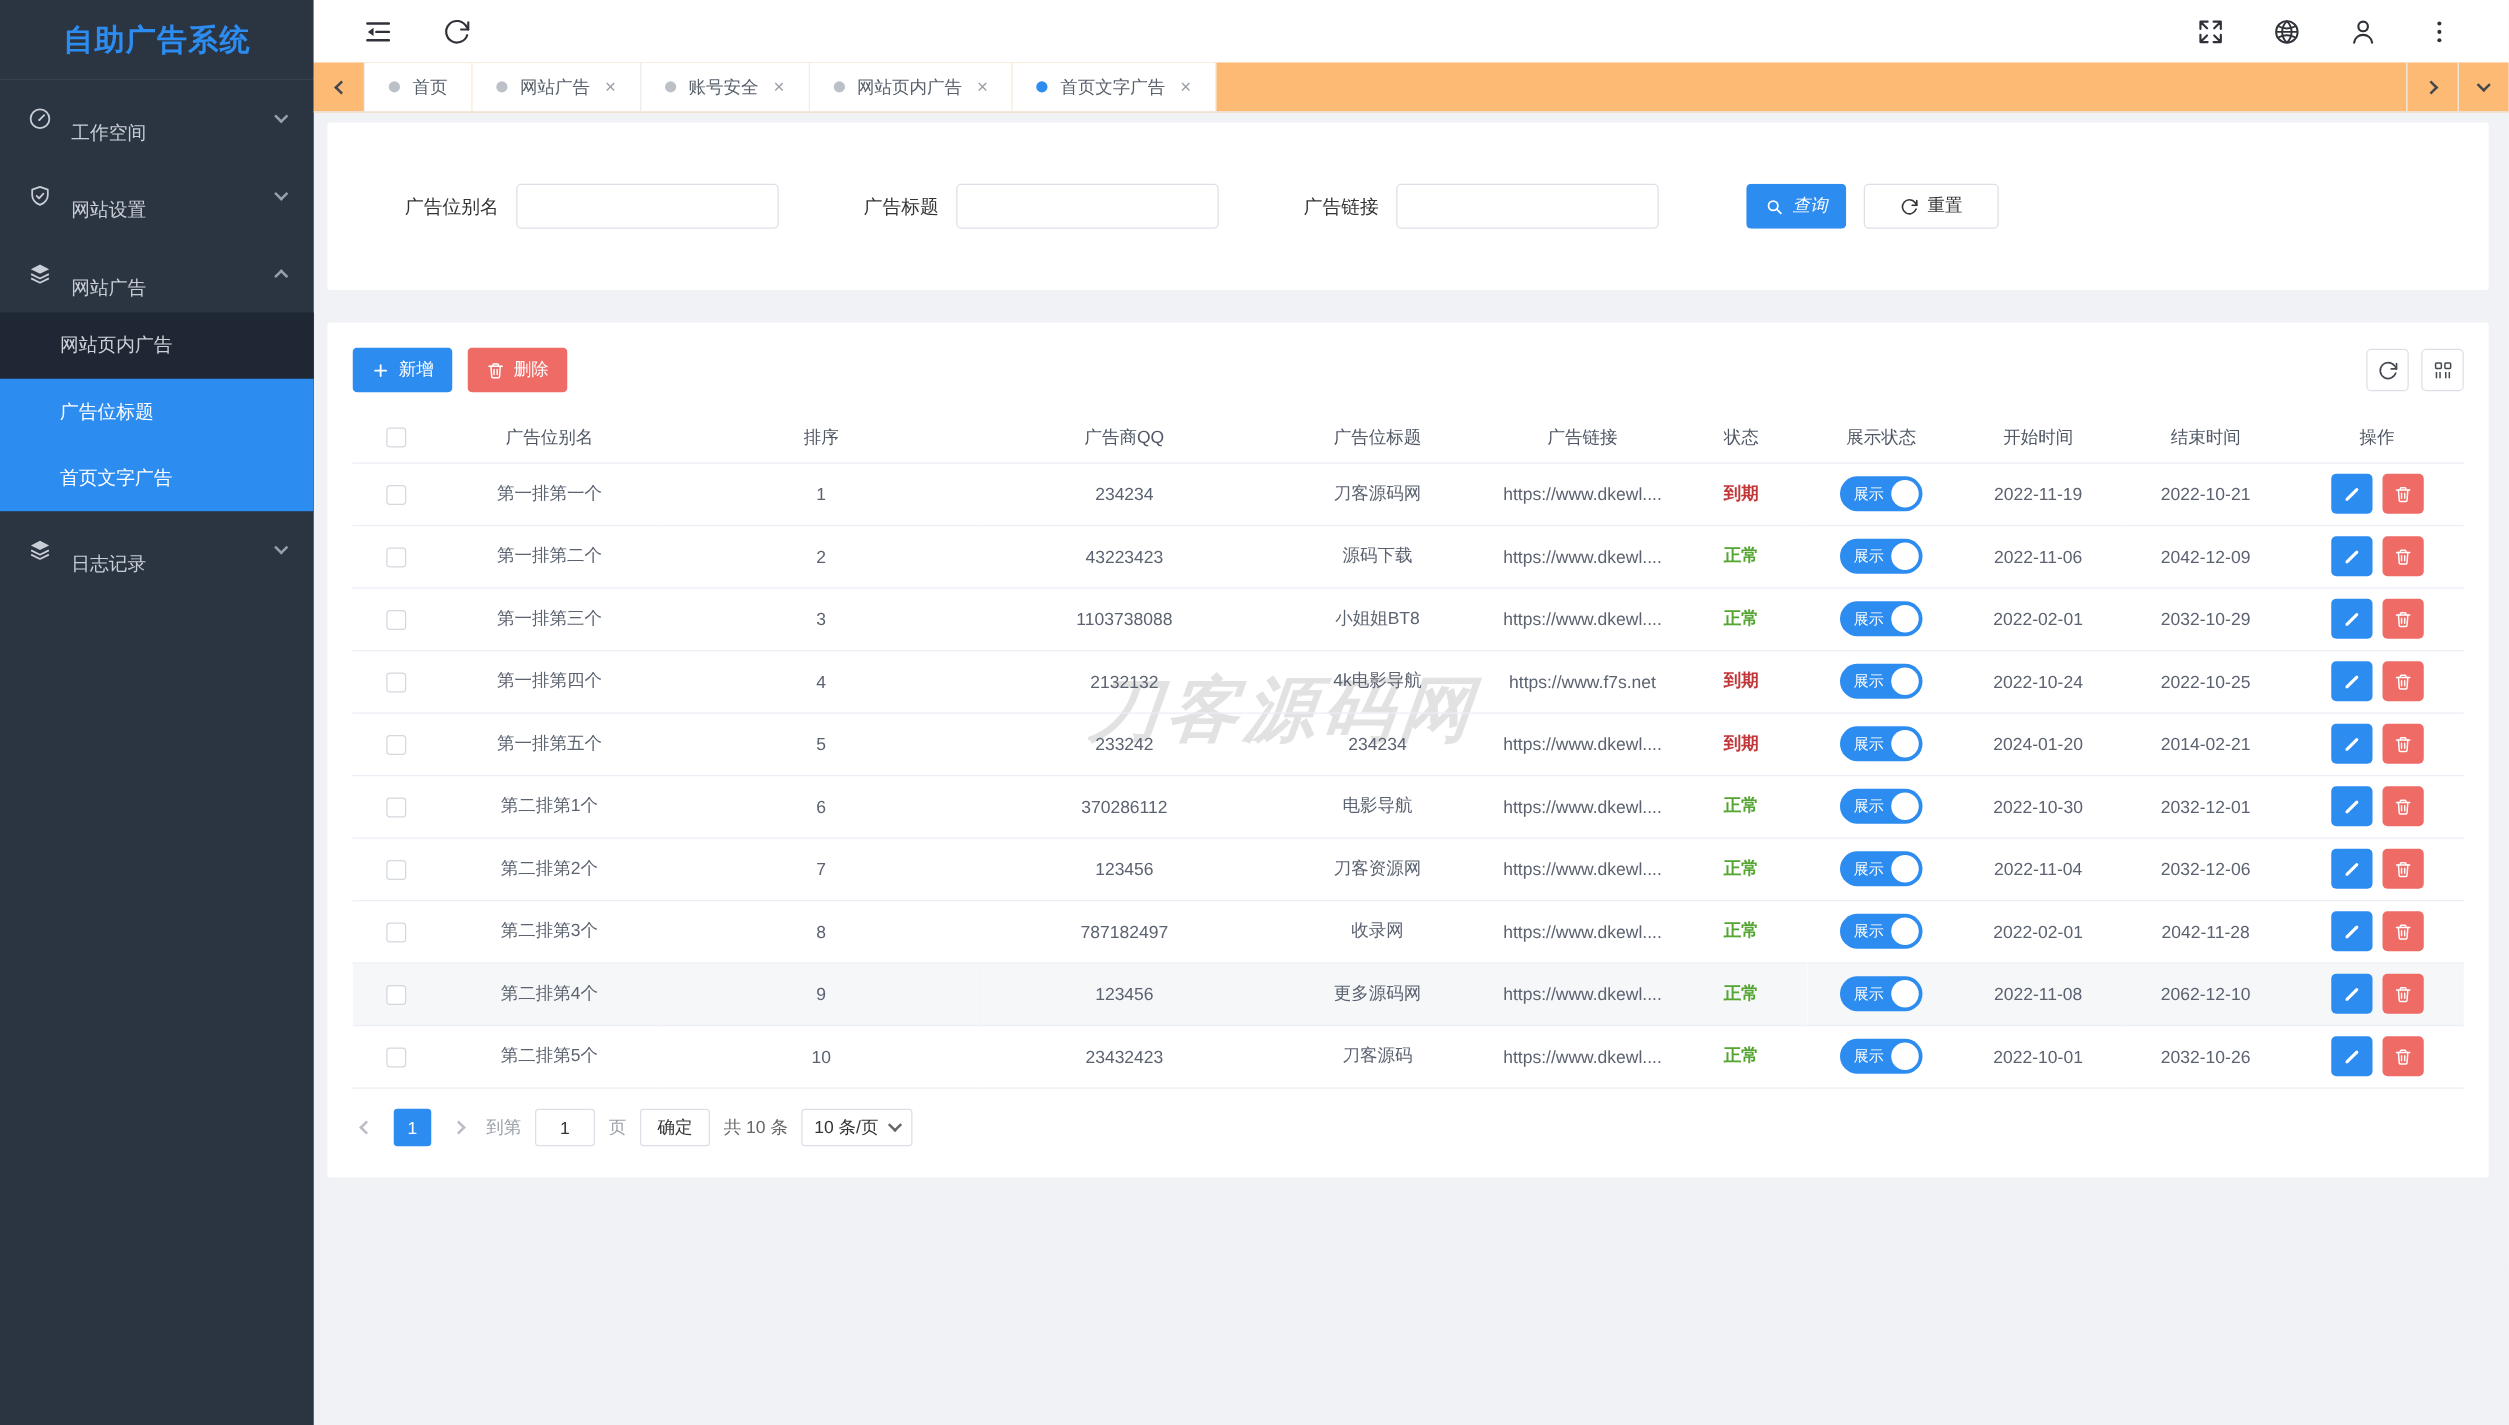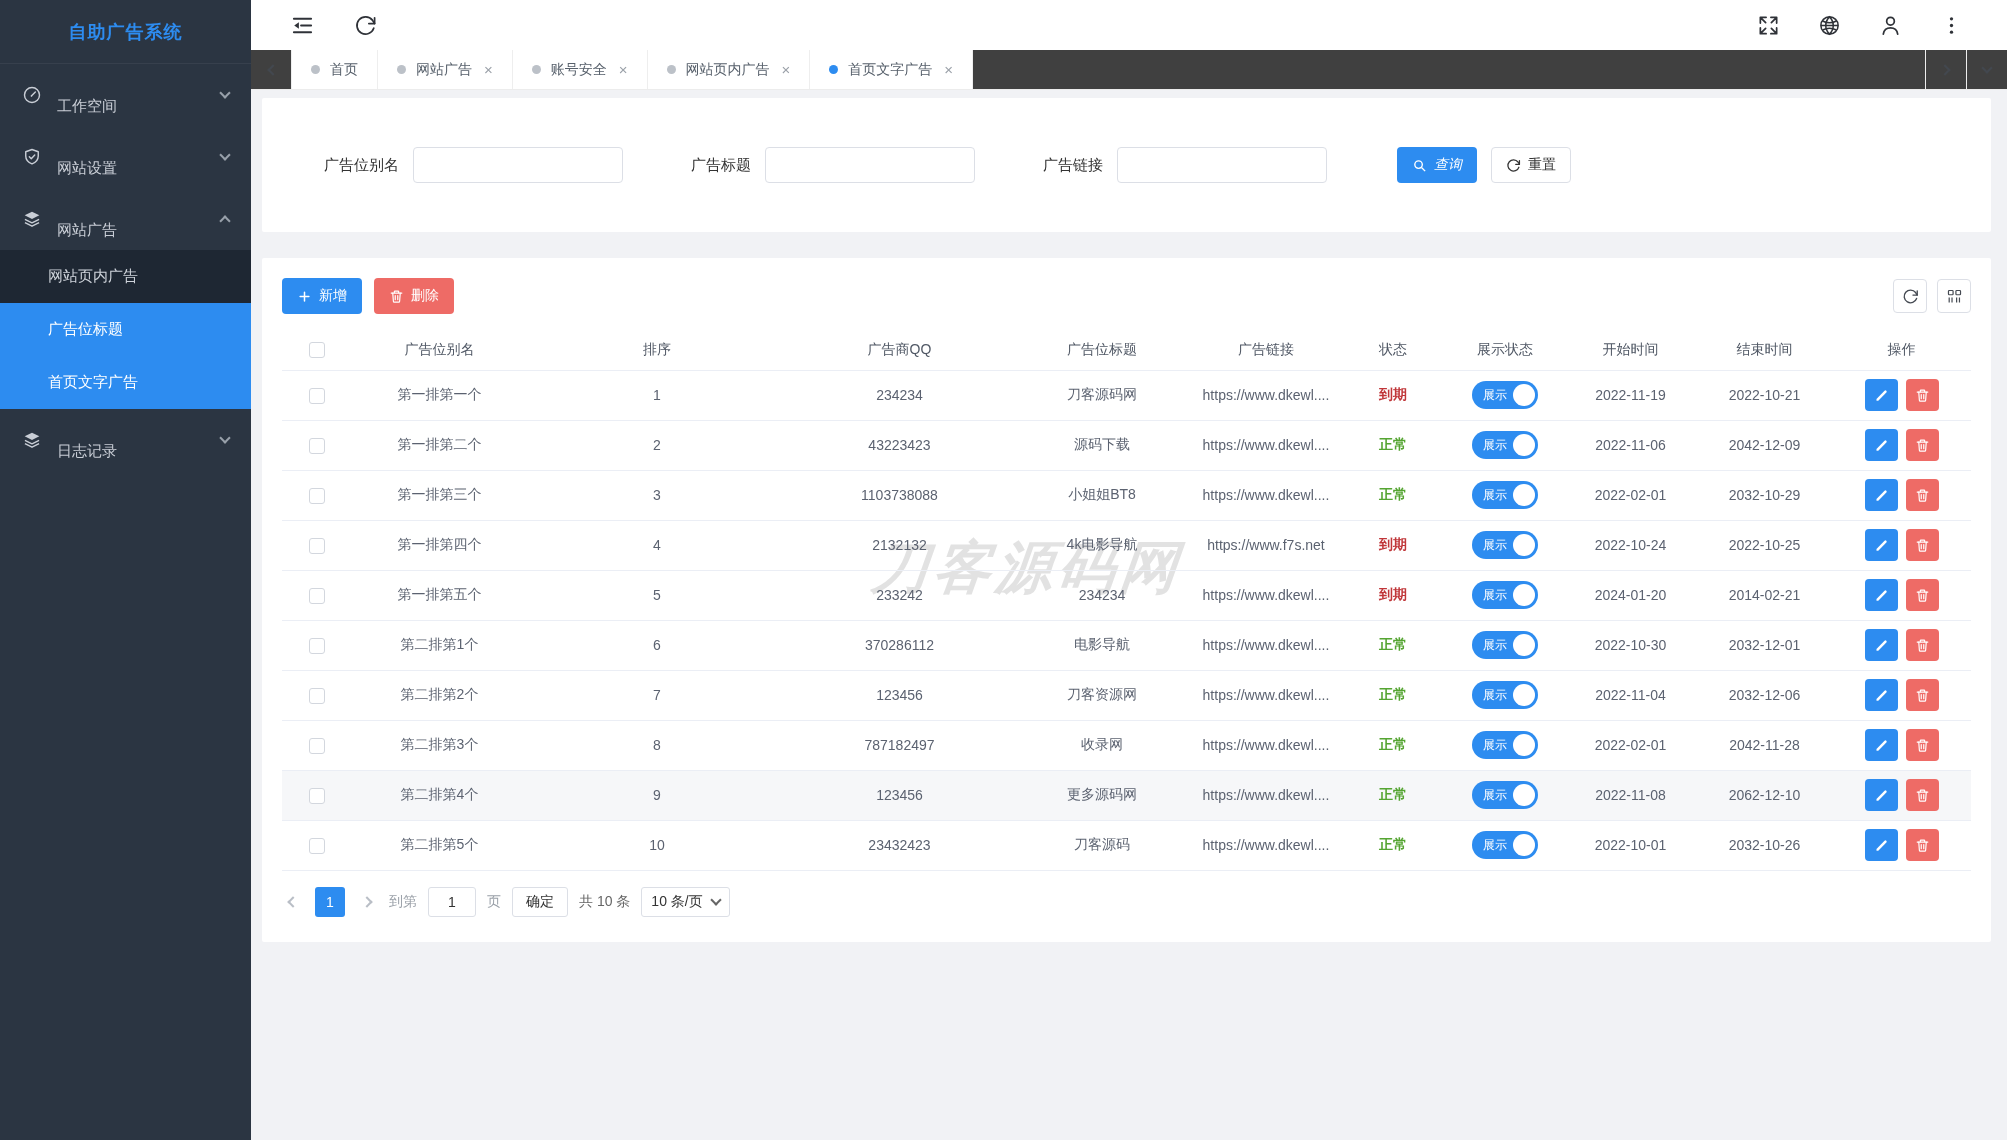--- a/index.html
+++ b/index.html
@@ -4,42 +4,42 @@
 <style>
   *{margin:0;padding:0;box-sizing:border-box;}
   html,body{width:2007px;height:1140px;overflow:hidden;background:#f1f2f5;
     font-family:"Liberation Sans","DejaVu Sans",sans-serif;}
   :root{--accent:#2d8cf0;--danger:#ee6b66;--expired:#c03639;--normal:#55a532;}
   .app{display:flex;width:100%;height:100%;}
 
   
   .sidebar{width:251px;background:#2b3542;flex-shrink:0;display:flex;flex-direction:column;}
   .logo{height:64px;display:flex;align-items:center;justify-content:center;color:var(--accent);
-    font-size:18px;font-weight:bold;letter-spacing:1px;border-bottom:1px solid rgba(255,255,255,.06);}
+    font-size:24px;font-weight:bold;letter-spacing:1px;border-bottom:1px solid rgba(255,255,255,.06);}
   .menu-item{height:62px;display:flex;align-items:center;padding:0 22px;color:#c9ced6;font-size:15px;cursor:pointer;}
   .mi-icon{width:20px;height:20px;margin-right:15px;color:#c9ced6;flex-shrink:0;}
   .mi-icon svg{width:20px;height:20px;display:block;}
   .mi-label{flex:1;margin-top:23px;}
   .chev{width:8px;height:8px;border-right:2px solid #98a0aa;border-bottom:2px solid #98a0aa;display:inline-block;}
   .chev.down{transform:rotate(45deg);margin-top:-4px;}
   .chev.up{transform:rotate(-135deg);margin-top:4px;}
   .submenu{background:#1e2733;}
   .sub-item{height:53px;display:flex;align-items:center;padding-left:48px;color:#ced3da;font-size:15px;cursor:pointer;}
   .sub-item.active{background:var(--accent);color:#fff;}
 
   
   .main{flex:1;display:flex;flex-direction:column;min-width:0;}
   .topbar{height:50px;background:#fff;display:flex;align-items:center;padding:0 44px 0 40px;}
   .tb-icon{width:23px;height:23px;color:#2f3238;cursor:pointer;}
   .tb-icon svg{width:100%;height:100%;display:block;}
   .tb-left{display:flex;align-items:center;gap:40px;}
   .tb-spacer{flex:1;}
   .tb-right{display:flex;align-items:center;gap:38px;}
 
-  .tabbar{height:40px;background:#404040;border-bottom:1px solid #ececec;display:flex;align-items:stretch;}
+  .tabbar{height:40px;background:#fdba74;border-bottom:1px solid #ececec;display:flex;align-items:stretch;}
   .tab-nav{width:41px;display:flex;align-items:center;justify-content:center;cursor:pointer;}
   .tab-nav.left{border-right:1px solid #eee;}
   .tab-nav.right{border-left:1px solid #eee;}
   .nav-chev{width:8px;height:8px;border-right:2px solid #43484f;border-bottom:2px solid #43484f;display:inline-block;}
   .nav-chev.left{transform:rotate(135deg);margin-left:3px;}
   .nav-chev.right{transform:rotate(-45deg);margin-right:3px;}
   .nav-chev.down{transform:rotate(45deg);margin-top:-3px;}
   .tab{display:flex;align-items:center;padding:0 19px;border-right:1px solid #eee;font-size:14px;color:#57606b;gap:10px;cursor:pointer;background:#fff;}
   .tab .dot{width:9px;height:9px;border-radius:50%;background:#bcc1c8;flex-shrink:0;}
   .tab.active .dot{background:var(--accent);}
@@ -50,21 +50,21 @@
   .content{flex:1;padding:8px 16px 0 11px;overflow:hidden;position:relative;}
   .panel{background:#fff;border-radius:2px;}
   .search-panel{height:134px;display:flex;align-items:center;padding:0 62px;}
   .sf-group{display:flex;align-items:center;margin-right:68px;}
   .sf-label{font-size:15px;color:#333;margin-right:14px;white-space:nowrap;}
   .sf-input{width:210px;height:36px;border:1px solid #dcdfe6;border-radius:4px;background:#fff;font-size:14px;padding:0 10px;color:#333;outline:none;}
   .btn{display:inline-flex;align-items:center;justify-content:center;gap:7px;border-radius:4px;font-size:14px;cursor:pointer;border:1px solid transparent;height:36px;white-space:nowrap;}
   .btn svg{width:15px;height:15px;}
   .btn-primary{background:var(--accent);color:#fff;padding:0 14px;}
   .btn-danger{background:var(--danger);color:#fff;padding:0 14px;}
-  .btn-plain{background:#fff;border-color:#dcdfe6;color:#333;padding:0 14px;margin-left:14px;}
+  .btn-plain{background:#fff;border-color:#dcdfe6;color:#333;padding:0 28px;margin-left:14px;}
   .btn-query{margin-left:2px;font-style:italic;}
 
   .table-panel{margin-top:26px;height:684px;padding:20px;position:relative;}
   .tp-toolbar{display:flex;align-items:center;margin-bottom:16px;position:relative;z-index:2;}
   .tp-toolbar .btn + .btn{margin-left:12px;}
   .tp-fill{flex:1;}
   .icon-btn{width:34px;height:34px;border:1px solid #dcdfe6;border-radius:4px;background:#fff;display:flex;align-items:center;justify-content:center;color:#454a52;margin-left:10px;cursor:pointer;}
   .icon-btn svg{width:17px;height:17px;}
 
   table{width:100%;border-collapse:collapse;table-layout:fixed;position:relative;z-index:1;background:transparent;}

